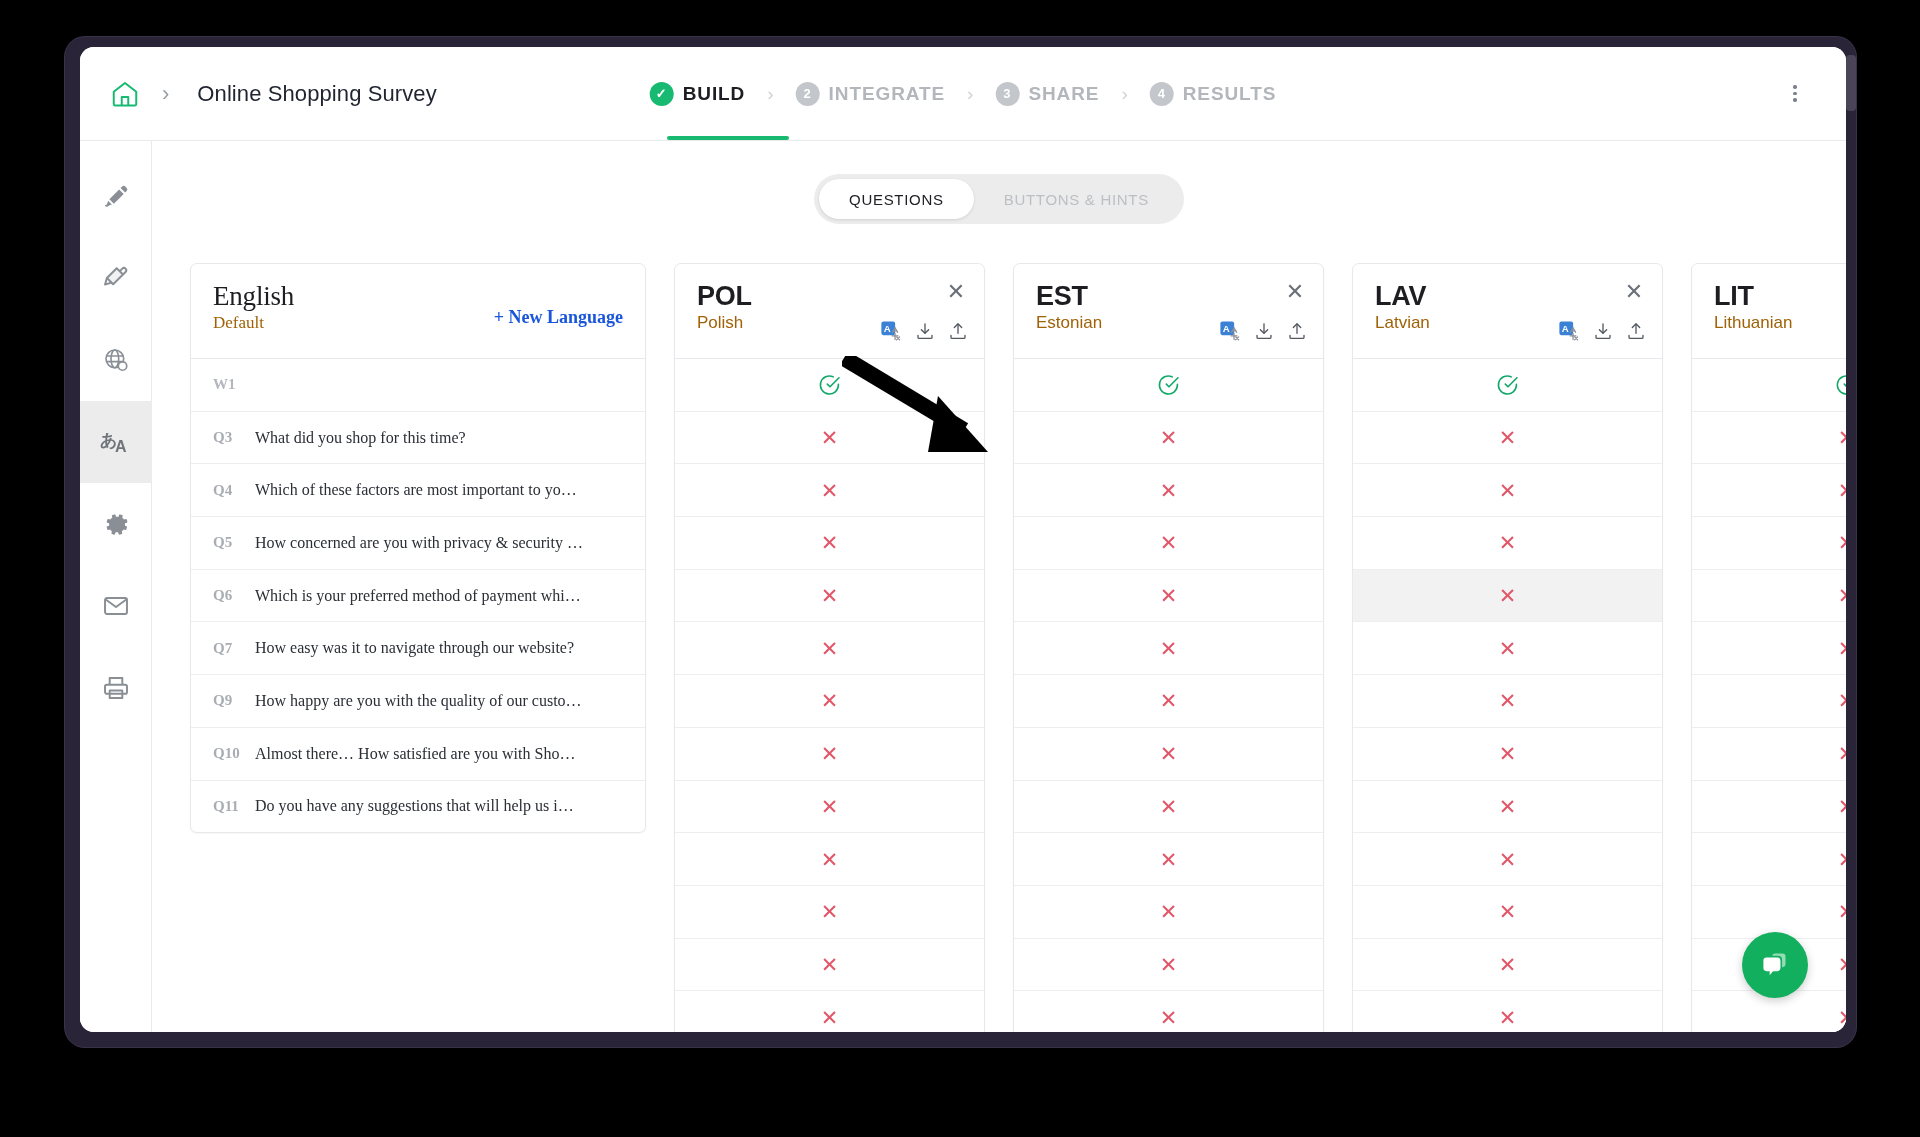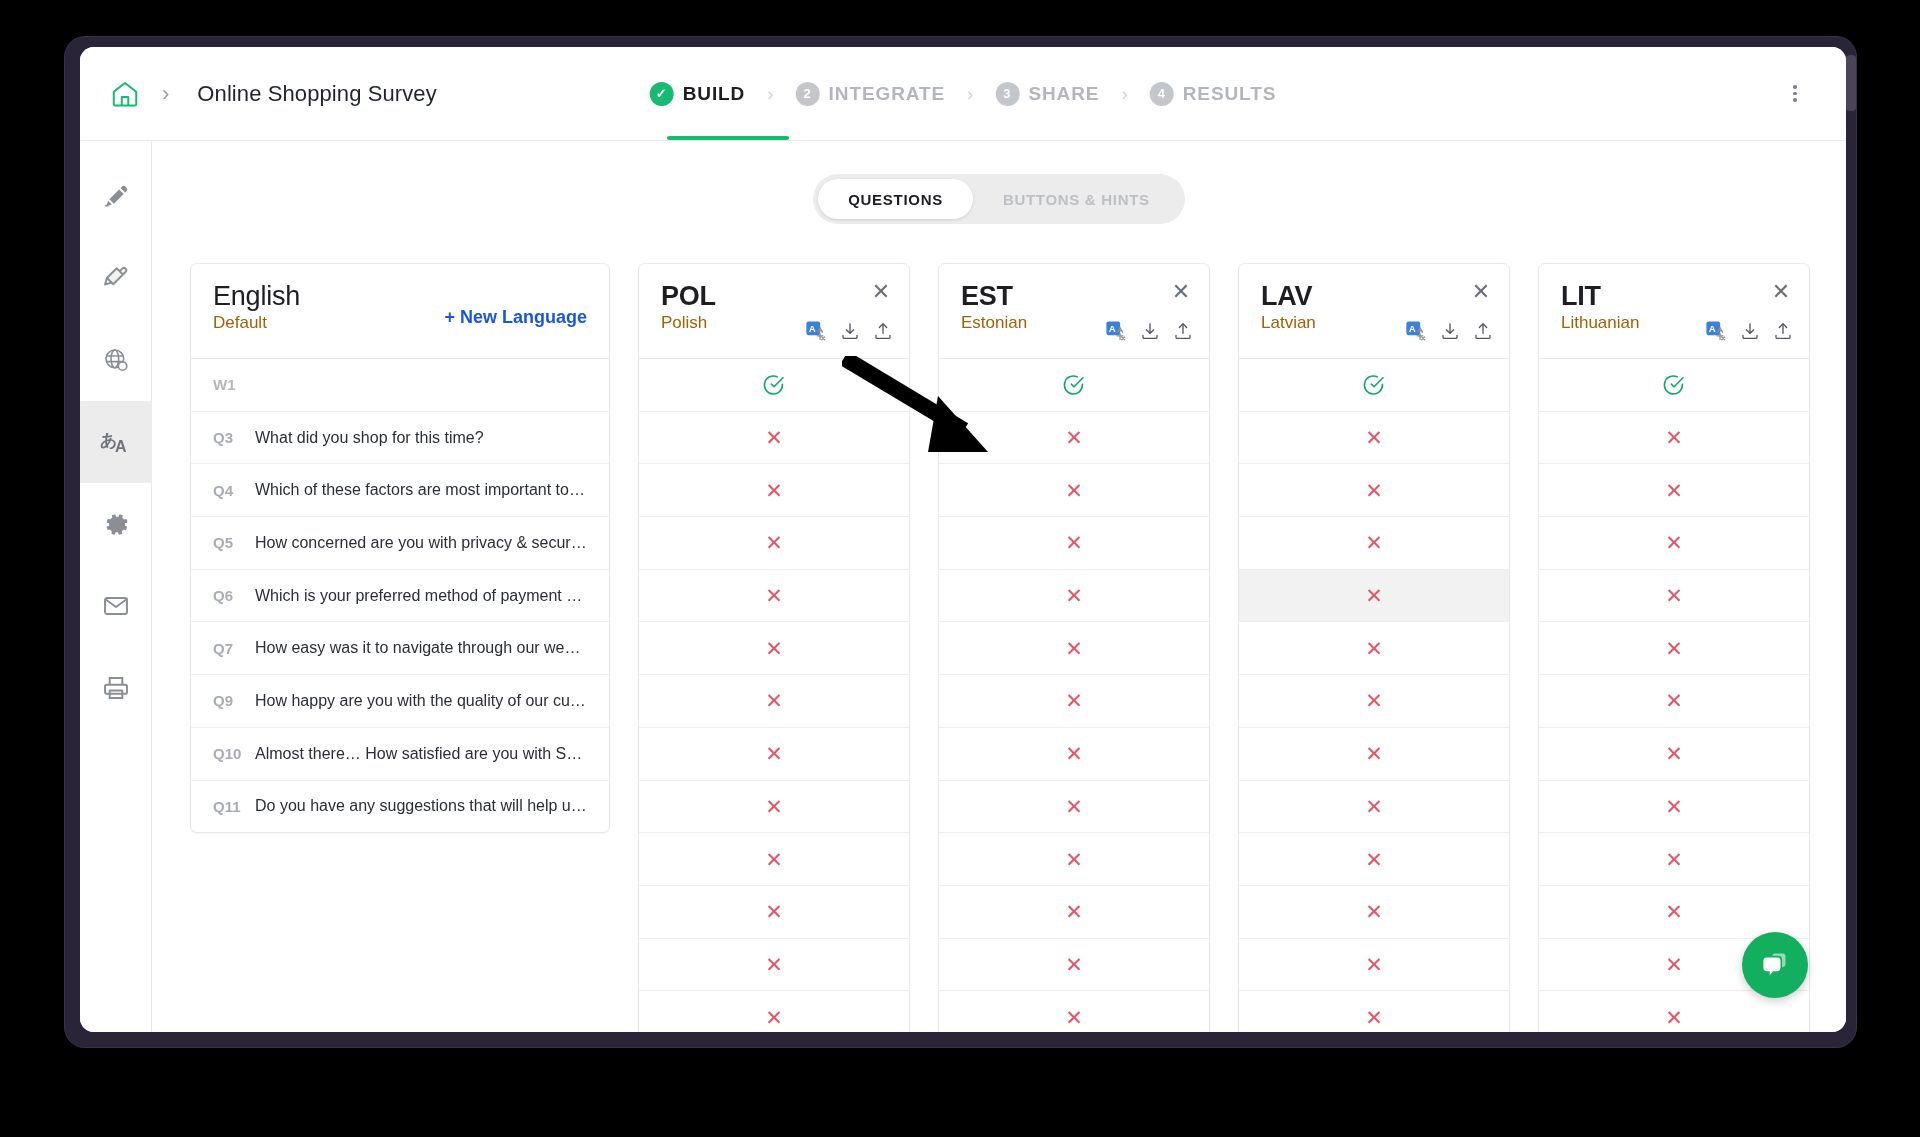--- a/index.html
+++ b/index.html
@@ -161,21 +161,21 @@
     background: #ececec;
     border-radius: 26px;
     padding: 5px;
     height: 50px;
   }
   .tab {
     display: flex; align-items: center; justify-content: center;
     padding: 4px 30px;
     border-radius: 22px;
     font-size: 15px;
-    font-weight: 700;
+    font-weight: 400;
     letter-spacing: .7px;
     cursor: pointer;
   }
   .tab.on { background: #ffffff; color: #1d1d22; box-shadow: 0 1px 3px rgba(0,0,0,.12); }
   .tab.off { color: #bcbfc3; }
 
   
   #columns {
     position: absolute;
     left: 0; right: 0;
@@ -187,22 +187,22 @@
     overflow: hidden;
   }
   .lang-card {
     background: #ffffff;
     border: 1px solid #e6e8eb;
     border-radius: 7px;
     box-shadow: 0 1px 2px rgba(16,24,40,.04);
     flex: 0 0 auto;
     overflow: hidden;
   }
-  #card-english { width: 420px; }
-  .lang-card.translated { width: 272px; }
+  #card-english { width: 456px; font-family: Liberation Serif, serif; }
+  .lang-card.translated { width: 311px; }
 
   .card-head {
     position: relative;
     height: 94px;
     padding: 18px 20px 0 22px;
   }
   .card-code {
     font-size: 27px;
     font-weight: 700;
     color: #1d1d22;

